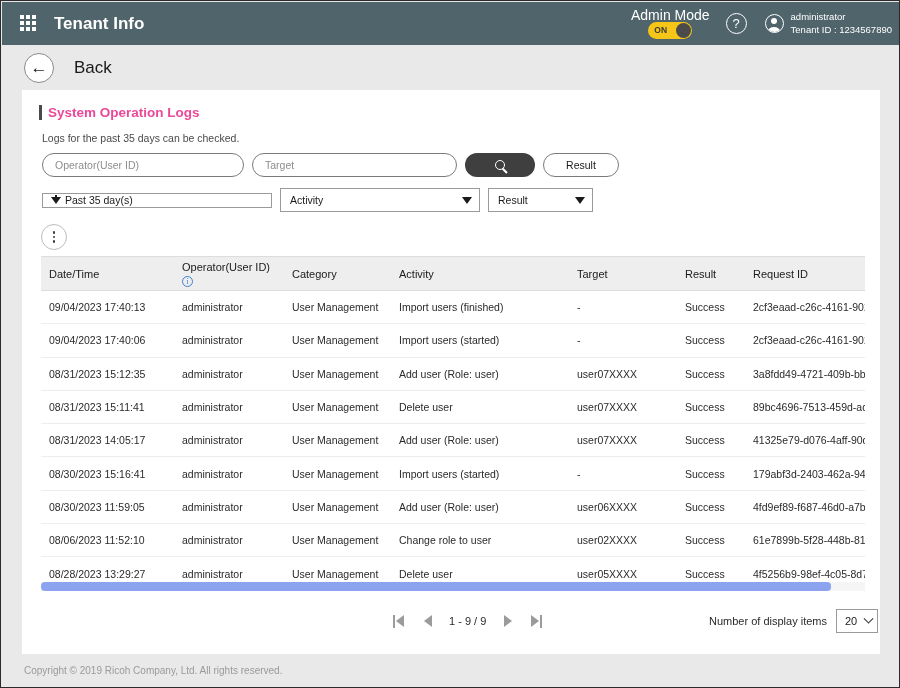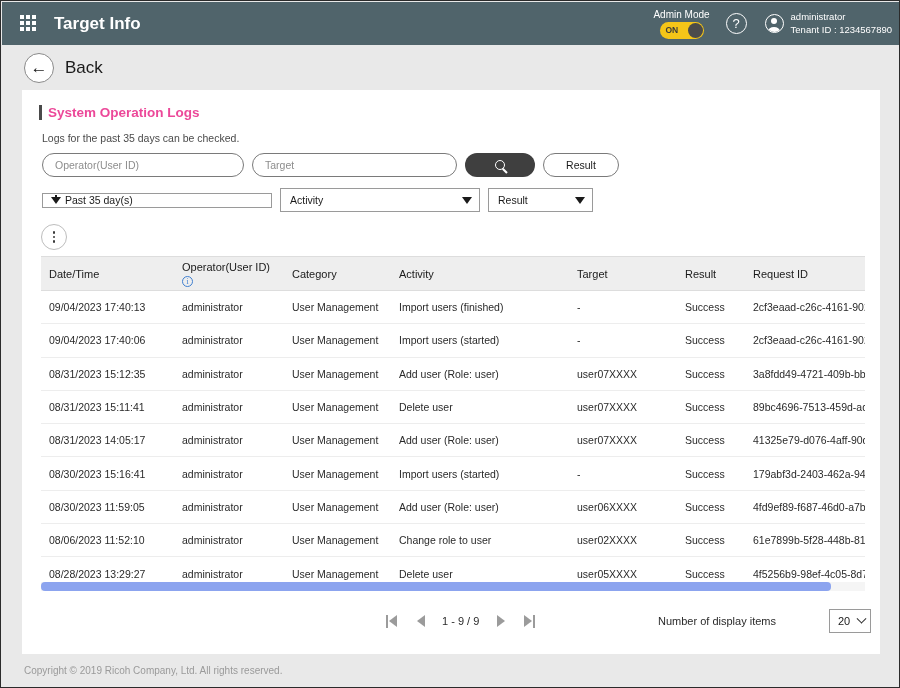--- a/index.html
+++ b/index.html
@@ -48,21 +48,21 @@
   .page-title {
     margin-left: 17px;
     font-size: 17px; font-weight: bold;
     color: #ffffff;
   }
   .topbar-right {
     margin-left: auto; display: flex; align-items: center;
     height: 43px; padding-right: 8px;
   }
   .admin-mode { text-align: center; margin-right: 16px; }
-  .admin-mode-label { font-size: 10px; color: #ffffff; display: block; line-height: 12px; }
+  .admin-mode-label { font-size: 14px; color: #ffffff; display: block; line-height: 12px; }
   .toggle {
     margin: 1px auto 0;
     width: 44px; height: 17px; border-radius: 9px;
     background: #f5c518; position: relative; cursor: pointer;
   }
   .toggle .on-text {
     position: absolute; left: 6px; top: 3px;
     font-size: 8.5px; font-weight: bold; color: #3a3a3a; line-height: 11px;
   }
   .toggle .knob {
@@ -105,21 +105,21 @@
     padding-left: 22px;
   }
   .back-circle {
     width: 30px; height: 30px; border-radius: 50%;
     border: 1.3px solid #8a8a8a; background: #ffffff;
     display: flex; align-items: center; justify-content: center;
     cursor: pointer; flex: 0 0 auto;
   }
   .back-arrow { font-size: 17px; color: #1a1a1a; line-height: 17px; }
   .back-label {
-    margin-left: 11px; font-size: 17px; color: #1a1a1a;
+    margin-left: 20px; font-size: 17px; color: #1a1a1a;
   }
 
   
   .card {
     position: absolute; top: 89px; left: 21px;
     width: 858px; height: 565px;
     background: #ffffff;
   }
   .section-title {
     position: absolute; top: 15px; left: 17px;
@@ -249,21 +249,21 @@
     position: absolute; top: 492px; left: 19px;
     width: 824px; height: 9px; background: #f5f5f5;
   }
   .hscroll-thumb {
     width: 790px; height: 9px; border-radius: 4px; background: #8ca4ef;
     cursor: pointer;
   }
 
   
   .pager {
-    position: absolute; top: 516px; left: 8px;
+    position: absolute; top: 516px; left: 15px;
     width: 858px; height: 30px;
     display: flex; align-items: center;
   }
   .pager-center {
     position: absolute; left: 354px;
     display: flex; align-items: center; gap: 14px;
   }
   .pg-btn {
     width: 15px; height: 16px; display: flex; align-items: center;
     justify-content: center; cursor: pointer; color: #9b9b9b;
@@ -273,21 +273,21 @@
   .tri-r { width:0;height:0;border-top:6px solid transparent;border-bottom:6px solid transparent;border-left:8px solid #9b9b9b; }
   .bar-l { width:2px;height:13px;background:#9b9b9b;margin-right:1px; }
   .bar-r { width:2px;height:13px;background:#9b9b9b;margin-left:1px; }
   .pager-right {
     position: absolute; right: 17px; display: flex; align-items: center;
   }
   .disp-label { font-size: 11px; color: #2a2a2a; margin-right: 9px; }
   .disp-select {
     width: 42px; height: 24px; border: 1px solid #9a9a9a; background: #ffffff;
     display: flex; align-items: center; justify-content: space-between;
-    padding: 0 5px 0 8px; font-size: 11px; color: #1a1a1a; cursor: pointer; margin-left: 44px;
+    padding: 0 5px 0 8px; font-size: 11px; color: #1a1a1a; cursor: pointer;
   }
   .chev {
     width: 7px; height: 7px; border-right: 1.8px solid #2a2a2a;
     border-bottom: 1.8px solid #2a2a2a; transform: rotate(45deg) translate(-2px,-2px);
   }
 
   
   .footer {
     position: absolute; left: 1px; bottom: 1px;
     width: 898px; height: 32px; background: #e9e9e9;
@@ -307,21 +307,21 @@
         <i></i>
         <i></i>
         <i></i>
         <i></i>
         <i></i>
         <i></i>
         <i></i>
         <i></i>
     </div>
 
-    <div class="page-title">Target Info</div>
+    <div class="page-title">Tenant Info</div>
 
     <div class="topbar-right">
       <div class="admin-mode">
         <span class="admin-mode-label">Admin Mode</span>
         <div class="toggle">
           <span class="on-text">ON</span>
           <span class="knob"></span>
         </div>
       </div>
 

